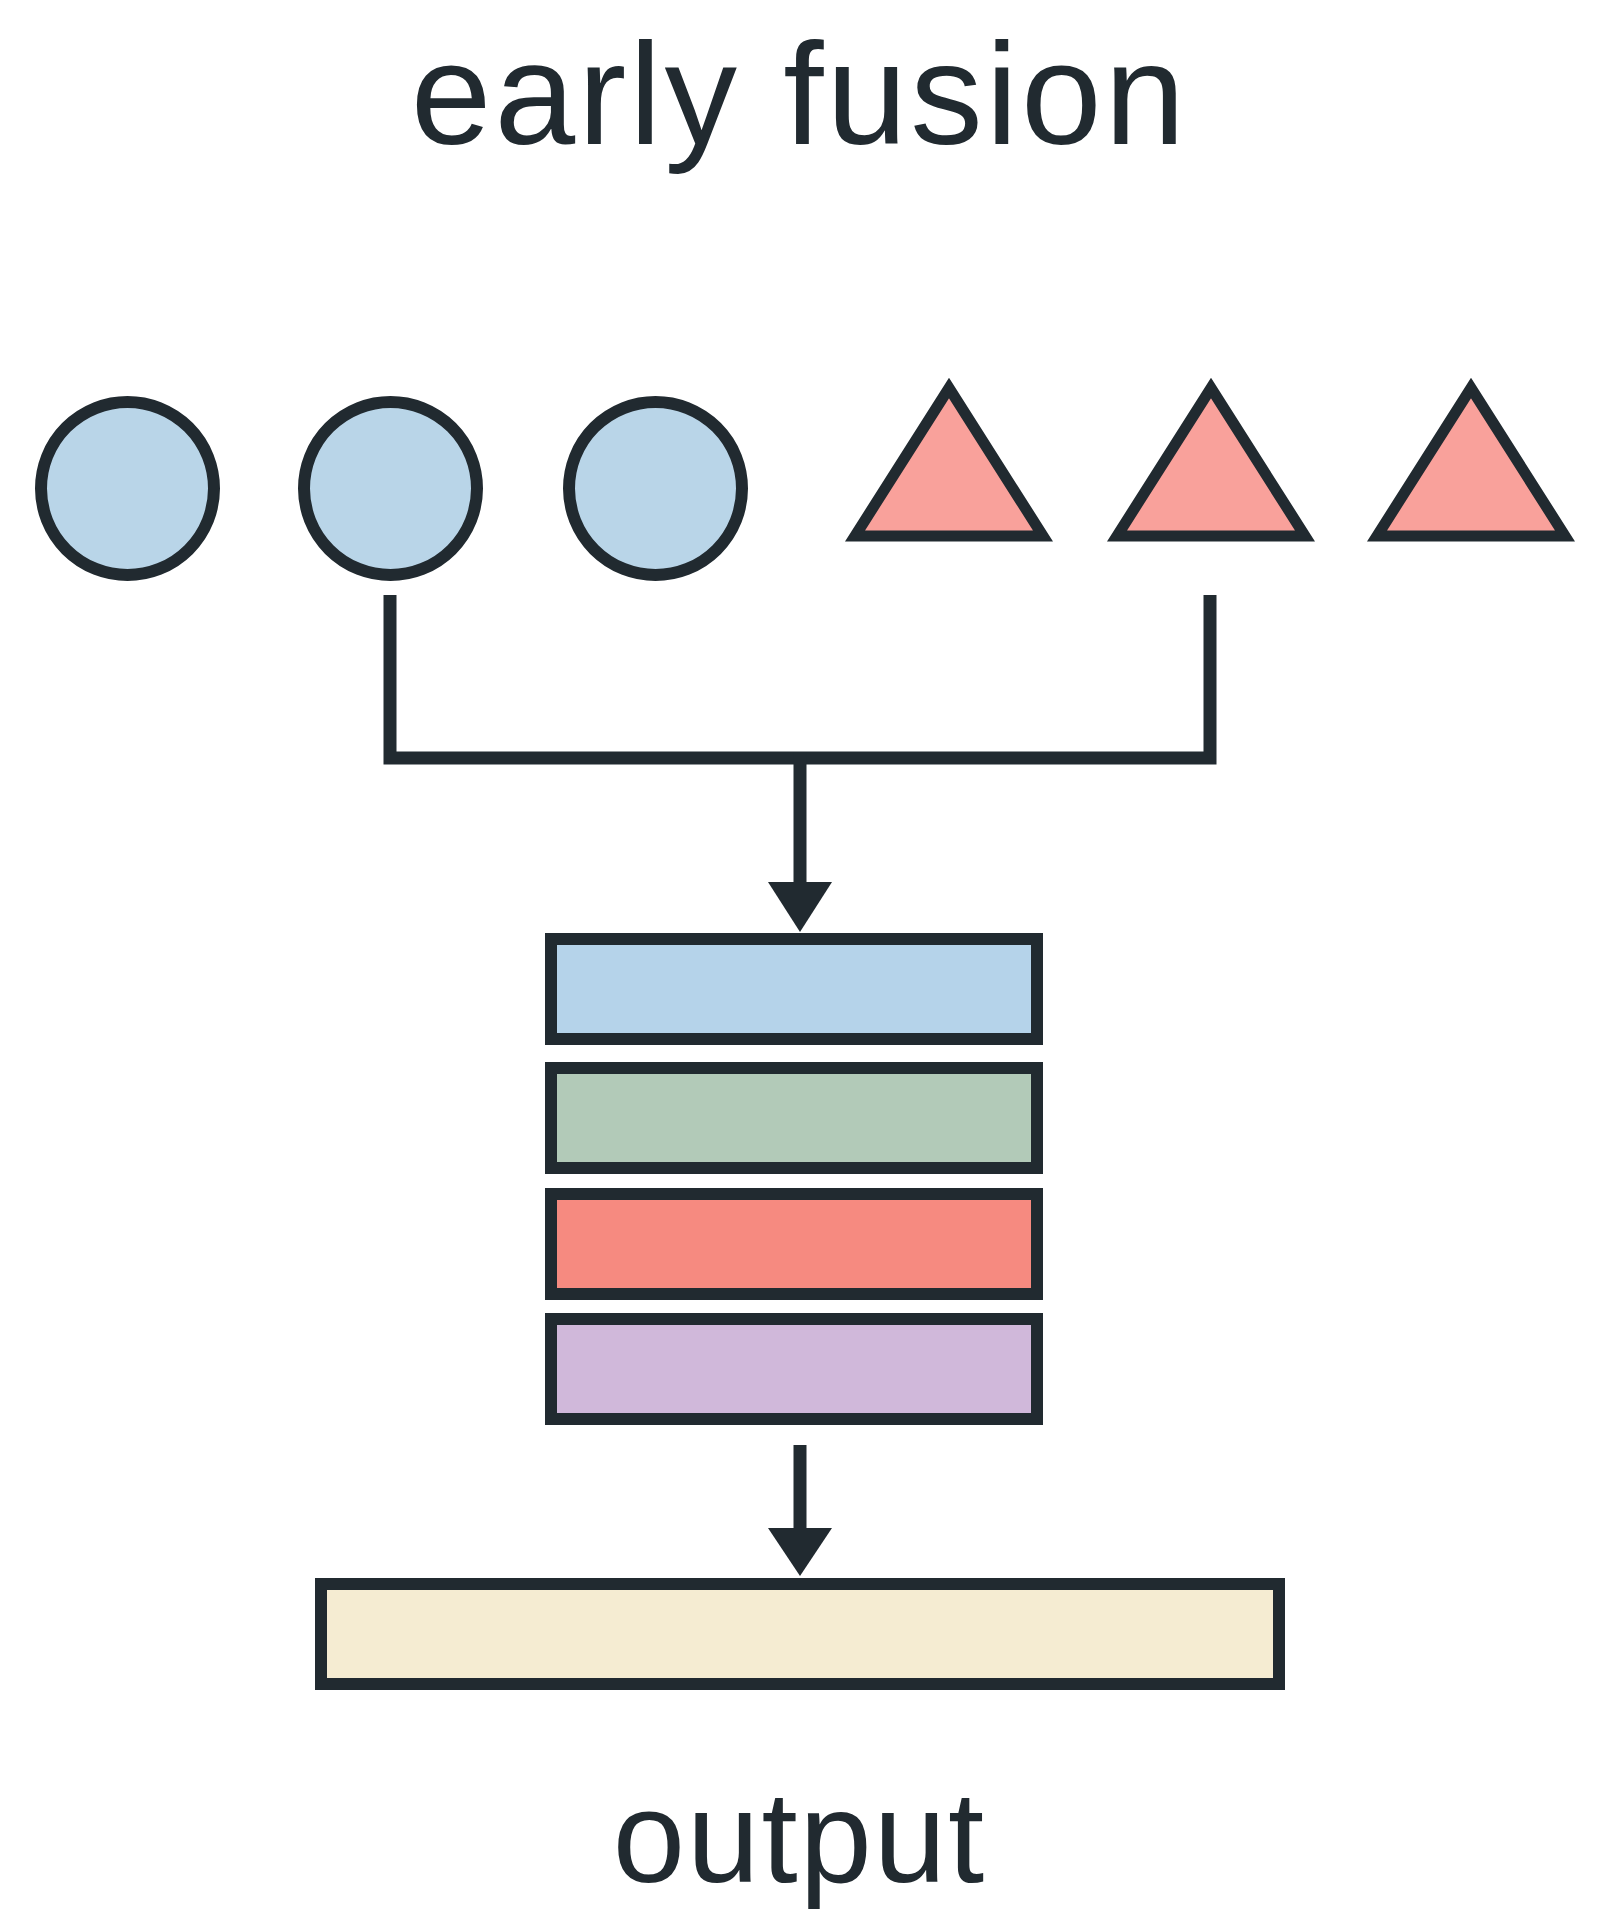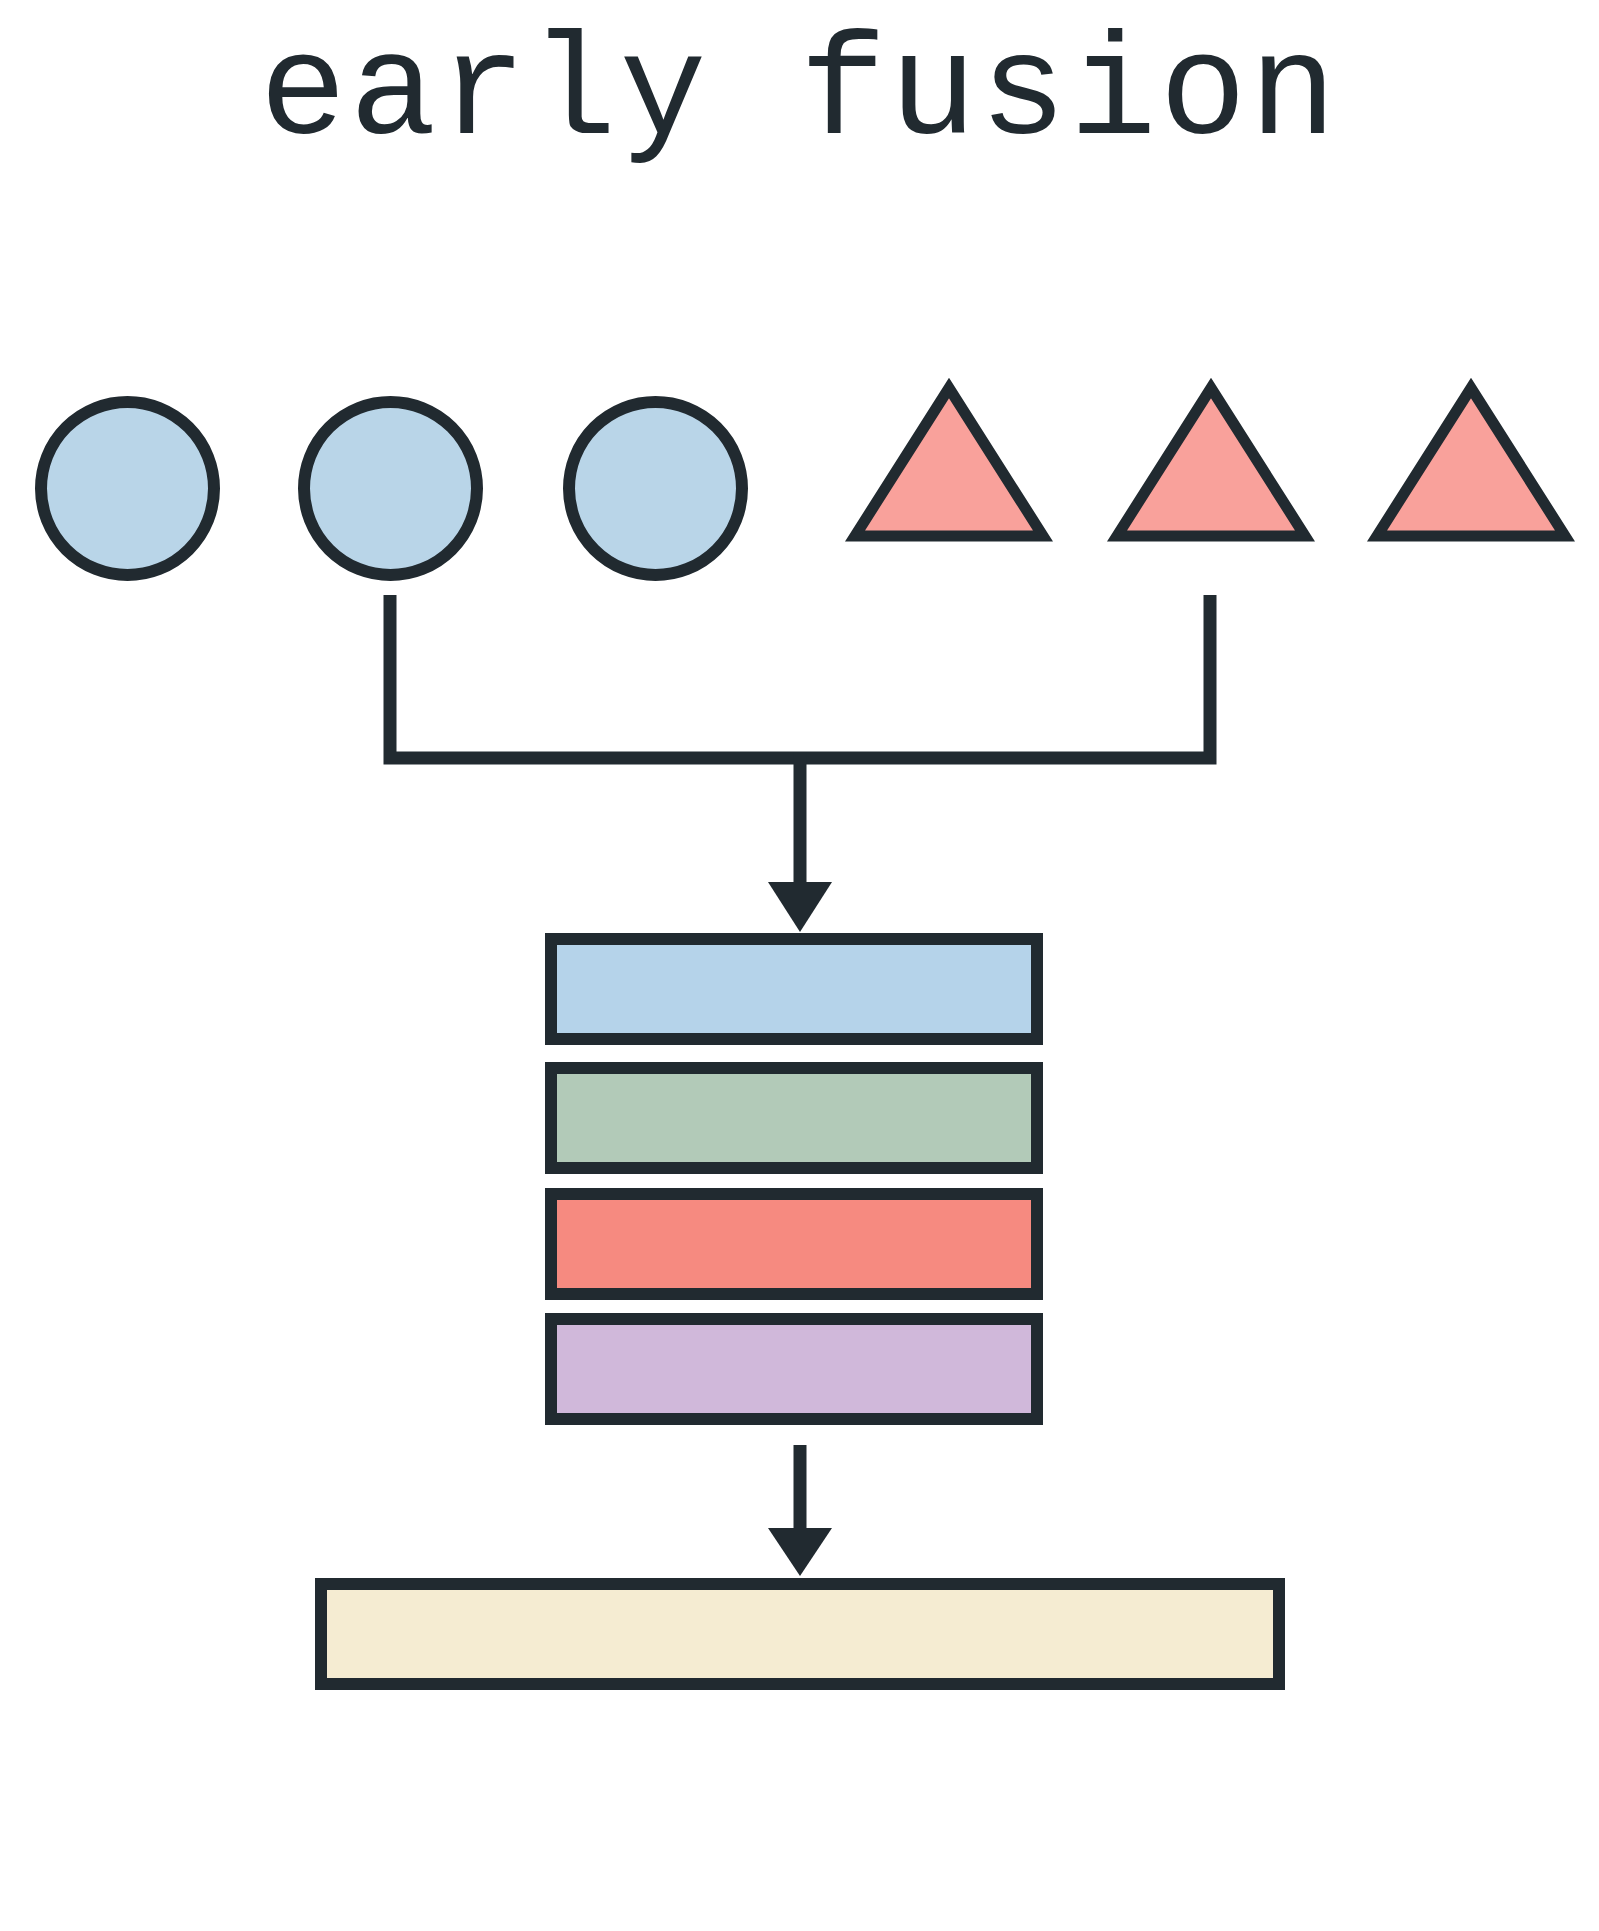--- a/index.html
+++ b/index.html
@@ -5,21 +5,21 @@
   html, body { margin: 0; padding: 0; }
   body {
     width: 1599px; height: 1931px;
     background: var(--bg, #ffffff);
     font-family: "Liberation Sans", "DejaVu Sans", sans-serif;
     position: relative;
     overflow: hidden;
   }
   .canvas {
     position: absolute; left: 0; top: 0;
-    width: 1599px; height: 1931px; font-family: Liberation Mono, monospace;
+    width: 1599px; height: 1931px;
   }
   .label {
     position: absolute; left: 0; width: 100%;
     text-align: center;
     color: var(--ink, #212a30);
     line-height: 1;
     white-space: nowrap;
   }
   .title-label  { top: 22px;  font-size: 145px; letter-spacing: 3px; }
   .output-label { top: 1772px; font-size: 130px; letter-spacing: 2px; }
@@ -102,14 +102,15 @@
     <polygon class="arrowhead" points="768,1528 832,1528 800,1576"></polygon>
   </svg>
 
   <div class="layer layer-1"></div>
   <div class="layer layer-2"></div>
   <div class="layer layer-3"></div>
   <div class="layer layer-4"></div>
 
   <div class="output-bar"></div>
 
+  <div class="label output-label">output</div>
 
 </div>
 
 </body></html>

